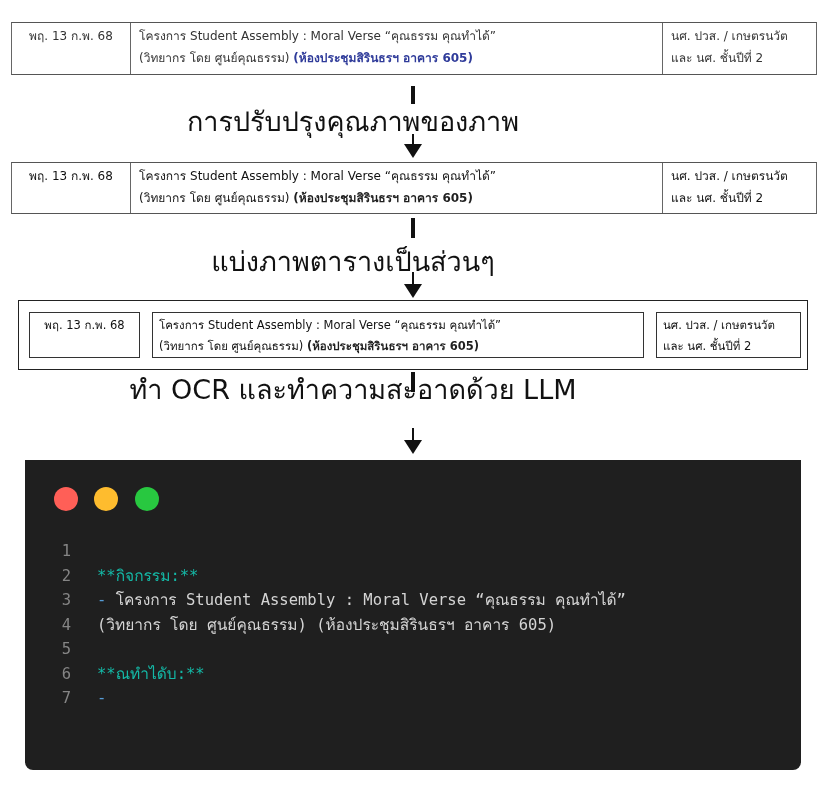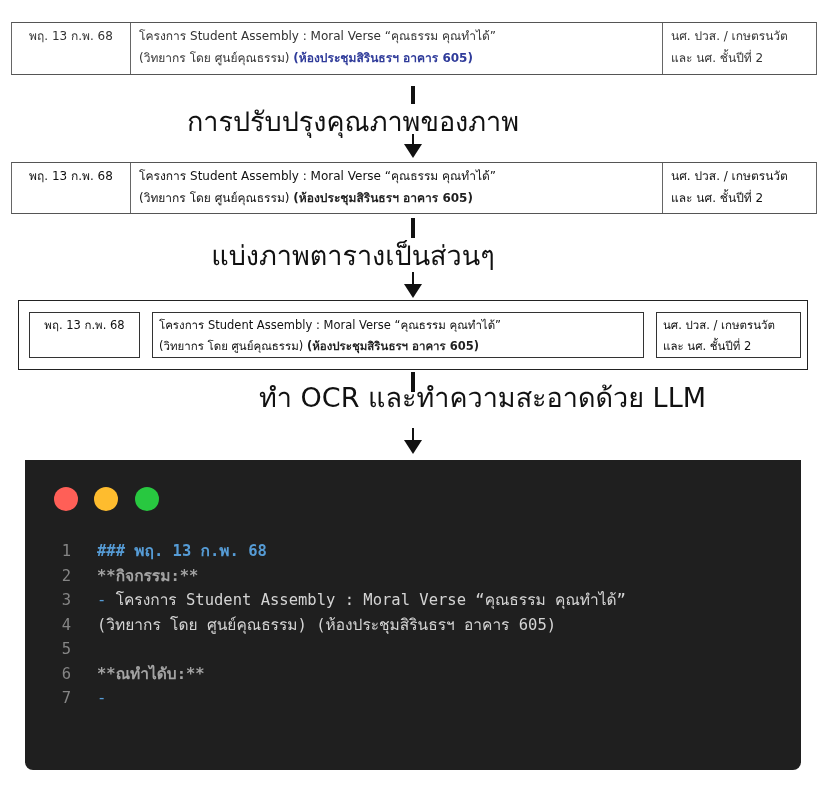--- a/index.html
+++ b/index.html
@@ -29,21 +29,21 @@
 
   .step { position: absolute; left: 0; width: 706px; text-align: center; font-family: "DejaVu Sans", sans-serif; font-size: 27px; color: #111; font-weight: 500; }
 
   .editor { position: absolute; left: 25px; top: 460px; width: 776px; height: 310px; background: #1f1f1f; border-radius: 0 0 8px 8px; }
   .dot { position: absolute; top: 27px; width: 24px; height: 24px; border-radius: 50%; }
   .code { position: absolute; left: 0; top: 79px; width: 100%; font-family: "DejaVu Sans Mono", monospace; font-size: 15.5px; line-height: 24.5px; }
   .ln { display: flex; height: 24.5px; }
   .num { width: 46px; text-align: right; color: #858585; padding-right: 26px; box-sizing: content-box; }
   .txt { color: #d4d4d4; white-space: pre; }
   .hd { color: #569cd6; font-weight: bold; }
-  .bd { color: #a3a3a3; font-weight: bold; }
+  .bd { color: #14b8a6; font-weight: normal; }
   .dash { color: #569cd6; }
 </style>
 </head>
 <body>
 
 <div class="tbl" id="t1">
   <div class="c c1">พฤ. 13 ก.พ. 68</div>
   <div class="c c2">
     <div>โครงการ Student Assembly : Moral Verse “คุณธรรม คุณทำได้”</div>
     <div><span>(วิทยากร โดย ศูนย์คุณธรรม)</span> <span class="blue">(ห้องประชุมสิรินธรฯ อาคาร 605)</span></div>
@@ -65,50 +65,49 @@
     <div>โครงการ Student Assembly : Moral Verse “คุณธรรม คุณทำได้”</div>
     <div><span>(วิทยากร โดย ศูนย์คุณธรรม)</span> <span class="blue-light">(ห้องประชุมสิรินธรฯ อาคาร 605)</span></div>
   </div>
   <div class="c c3">
     <div>นศ. ปวส. / เกษตรนวัต</div>
     <div>และ นศ. ชั้นปีที่ 2</div>
   </div>
 </div>
 
 <div class="vline" style="top:218px;height:20px;"></div>
-<div class="step" style="top:234px;">แบ่งภาพตารางเป็นส่วนๆ</div>
+<div class="step" style="top:240px;">แบ่งภาพตารางเป็นส่วนๆ</div>
 <div class="astem" style="top:272px;height:14px;"></div>
 <div class="arrow" style="top:284px;"></div>
 
 <div class="outer">
   <div class="seg" id="s1">พฤ. 13 ก.พ. 68</div>
   <div class="seg" id="s2">
     <div>โครงการ Student Assembly : Moral Verse “คุณธรรม คุณทำได้”</div>
     <div><span>(วิทยากร โดย ศูนย์คุณธรรม)</span> <span class="blue-light">(ห้องประชุมสิรินธรฯ อาคาร 605)</span></div>
   </div>
   <div class="seg" id="s3">
     <div>นศ. ปวส. / เกษตรนวัต</div>
     <div>และ นศ. ชั้นปีที่ 2</div>
   </div>
 </div>
 
 <div class="vline" style="top:372px;height:20px;"></div>
-<div class="step" style="top:376px;text-align:right;">ทำ OCR และทำความสะอาดด้วย LLM</div>
+<div class="step" style="top:368px;">ทำ OCR และทำความสะอาดด้วย LLM</div>
 <div class="astem" style="top:428px;height:14px;"></div>
 <div class="arrow" style="top:440px;"></div>
 
 <div class="editor">
   <div class="dot" style="left:29px;background:#ff5f57;"></div>
   <div class="dot" style="left:69px;background:#febc2e;"></div>
   <div class="dot" style="left:110px;background:#28c840;"></div>
 
   <div class="code">
     <div class="ln">
       <span class="num">1</span>
-      <span class="txt hd">### พฤ. 13 ก.พ. 68</span>
     </div>
     <div class="ln">
       <span class="num">2</span>
       <span class="txt bd">**กิจกรรม:**</span>
     </div>
     <div class="ln">
       <span class="num">3</span>
       <span class="txt dash">-</span>
         <span class="txt"> โครงการ Student Assembly : Moral Verse “คุณธรรม คุณทำได้”</span>
     </div>

